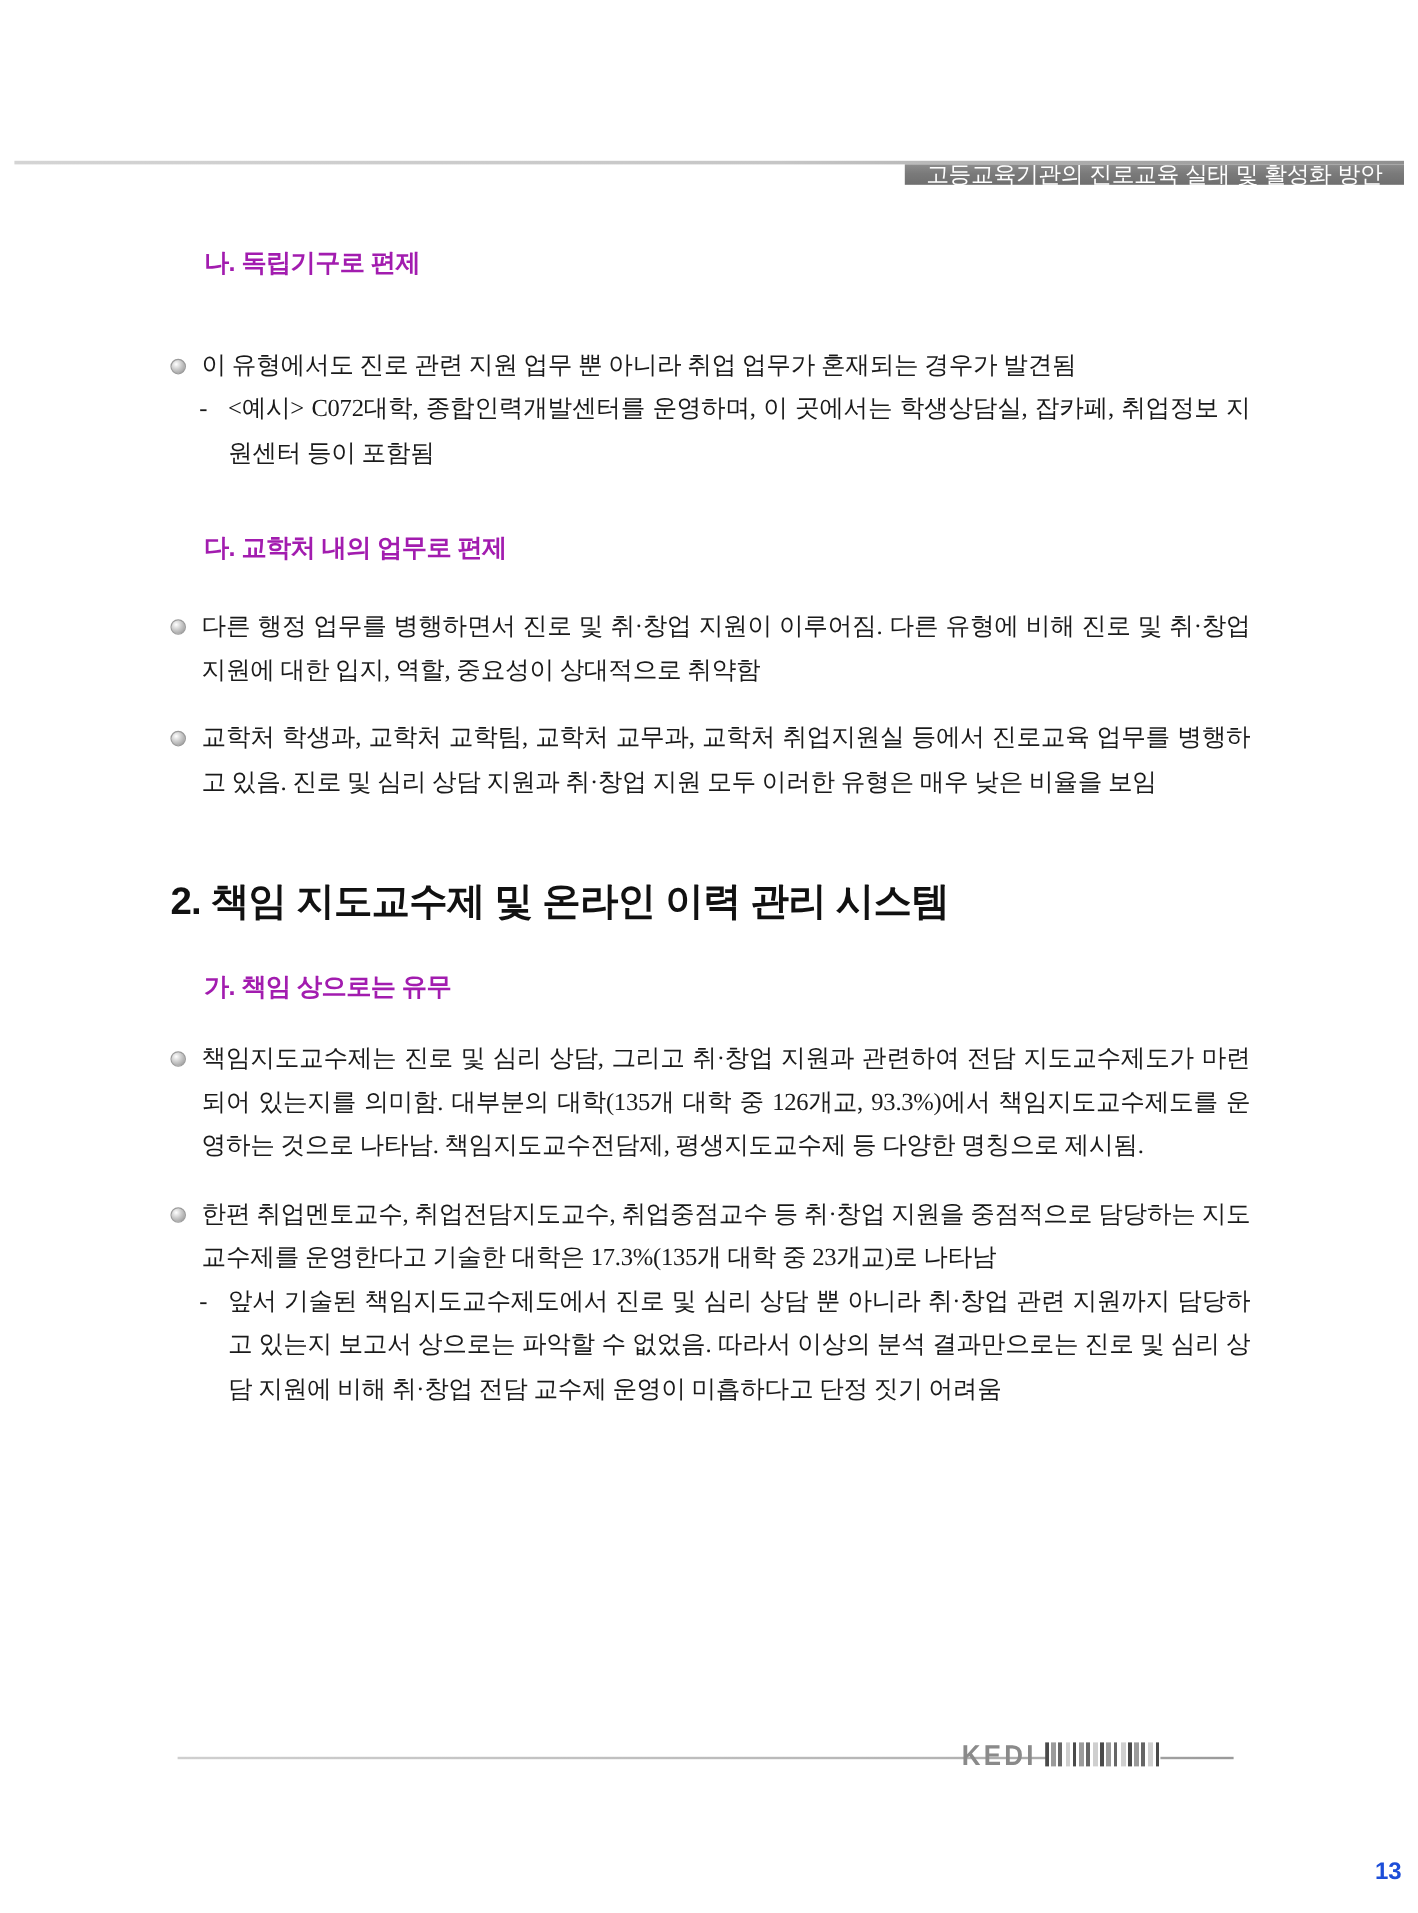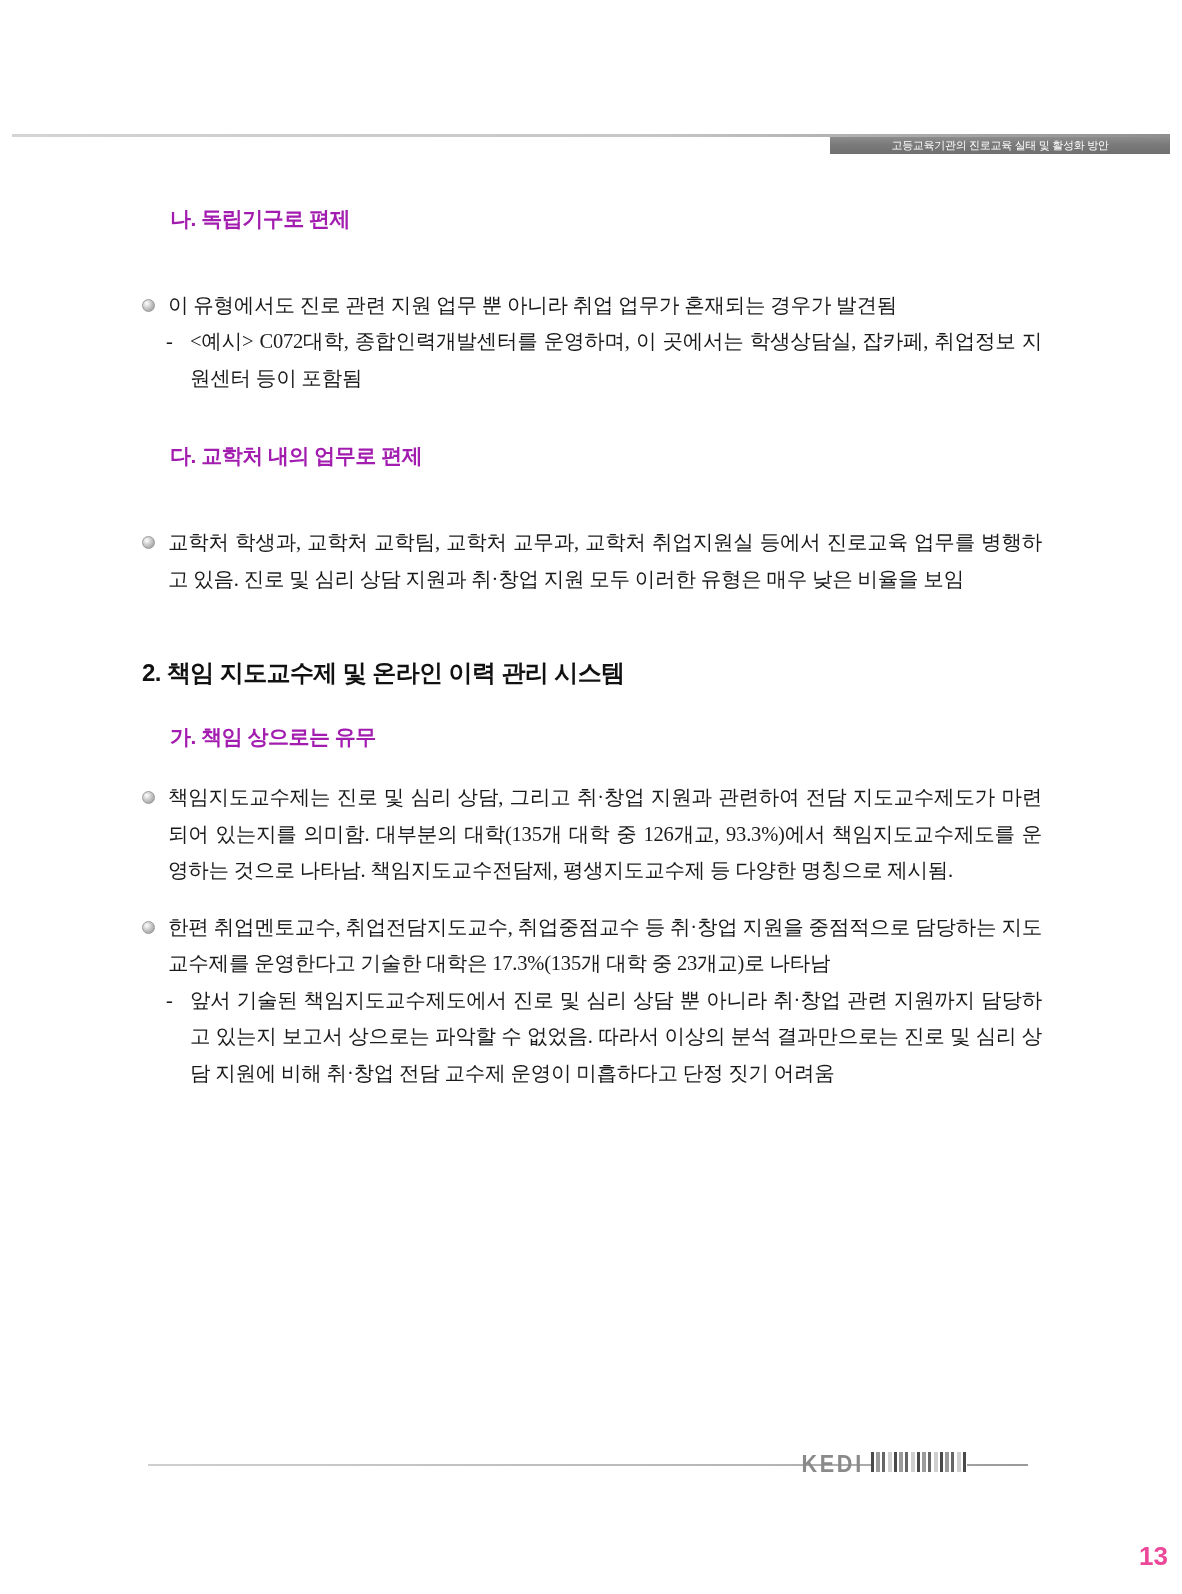--- a/index.html
+++ b/index.html
@@ -34,40 +34,40 @@
   }
   .header-tab {
     position: absolute;
     top: 3px;
     right: 12px;
     height: 17px;
     min-width: 340px;
     background: linear-gradient(to bottom, #8d8d8d 0%, #7a7a7a 45%, #6f6f6f 100%);
     color: #ffffff;
     font-family: "Liberation Sans", "DejaVu Sans", sans-serif;
-    font-size: 11px;
+    font-size: 19px;
     letter-spacing: -0.3px;
     display: flex;
     align-items: center;
     justify-content: center;
     padding: 0 18px;
     box-sizing: border-box;
   }
 
   
   .content {
     position: absolute;
     top: 205px;
     left: 142px;
     width: 900px;
   }
 
   h2.section-title {
     font-family: "Liberation Sans", "DejaVu Sans", sans-serif;
-    font-size: 24px;
+    font-size: 32px;
     font-weight: bold;
     letter-spacing: -0.6px;
     color: #111111;
     margin: 0;
   }
   h3.sub-title {
     font-family: "Liberation Sans", "DejaVu Sans", sans-serif;
     font-size: 21px;
     font-weight: bold;
     letter-spacing: -0.5px;
@@ -159,23 +159,23 @@
        #666666 11px, #666666 14px,
        #ffffff 14px, #ffffff 17px,
        #cfcfcf 17px, #cfcfcf 21px,
        #ffffff 21px, #ffffff 23px);
   }
   .page-number {
     position: absolute;
     bottom: 22px;
     right: 14px;
     font-family: "Liberation Sans", "DejaVu Sans", sans-serif;
-    font-size: 26px;
-    font-weight: bold;
-    color: #ec4899;
+    font-size: 20px;
+    font-weight: bold;
+    color: #1d4ed8;
   }
 </style>
 </head>
 <body>
 
 <div class="page-header">
   <div class="header-rule"></div>
   <div class="header-tab">
     <span>고등교육기관의 진로교육 실태 및 활성화 방안</span>
   </div>
@@ -199,20 +199,24 @@
     <span class="dash-mark">-</span>
     <span>&lt;예시&gt; C072대학, 종합인력개발센터를 운영하며, 이 곳에서는 학생상담실, 잡카페, 취업정보 지원센터 등이 포함됨</span>
   </div>
 
   <div class="sp-46"></div>
 
   <h3 class="sub-title">다. 교학처 내의 업무로 편제</h3>
 
   <div class="sp-34"></div>
 
+  <div class="bullet-item">
+    <span class="bullet-dot"></span>
+    <span>다른 행정 업무를 병행하면서 진로 및 취·창업 지원이 이루어짐. 다른 유형에 비해 진로 및 취·창업 지원에 대한 입지, 역할, 중요성이 상대적으로 취약함</span>
+  </div>
 
   <div class="sp-20"></div>
 
   <div class="bullet-item">
     <span class="bullet-dot"></span>
     <span>교학처 학생과, 교학처 교학팀, 교학처 교무과, 교학처 취업지원실 등에서 진로교육 업무를 병행하고 있음. 진로 및 심리 상담 지원과 취·창업 지원 모두 이러한 유형은 매우 낮은 비율을 보임</span>
   </div>
 
   <div class="sp-60"></div>
 

